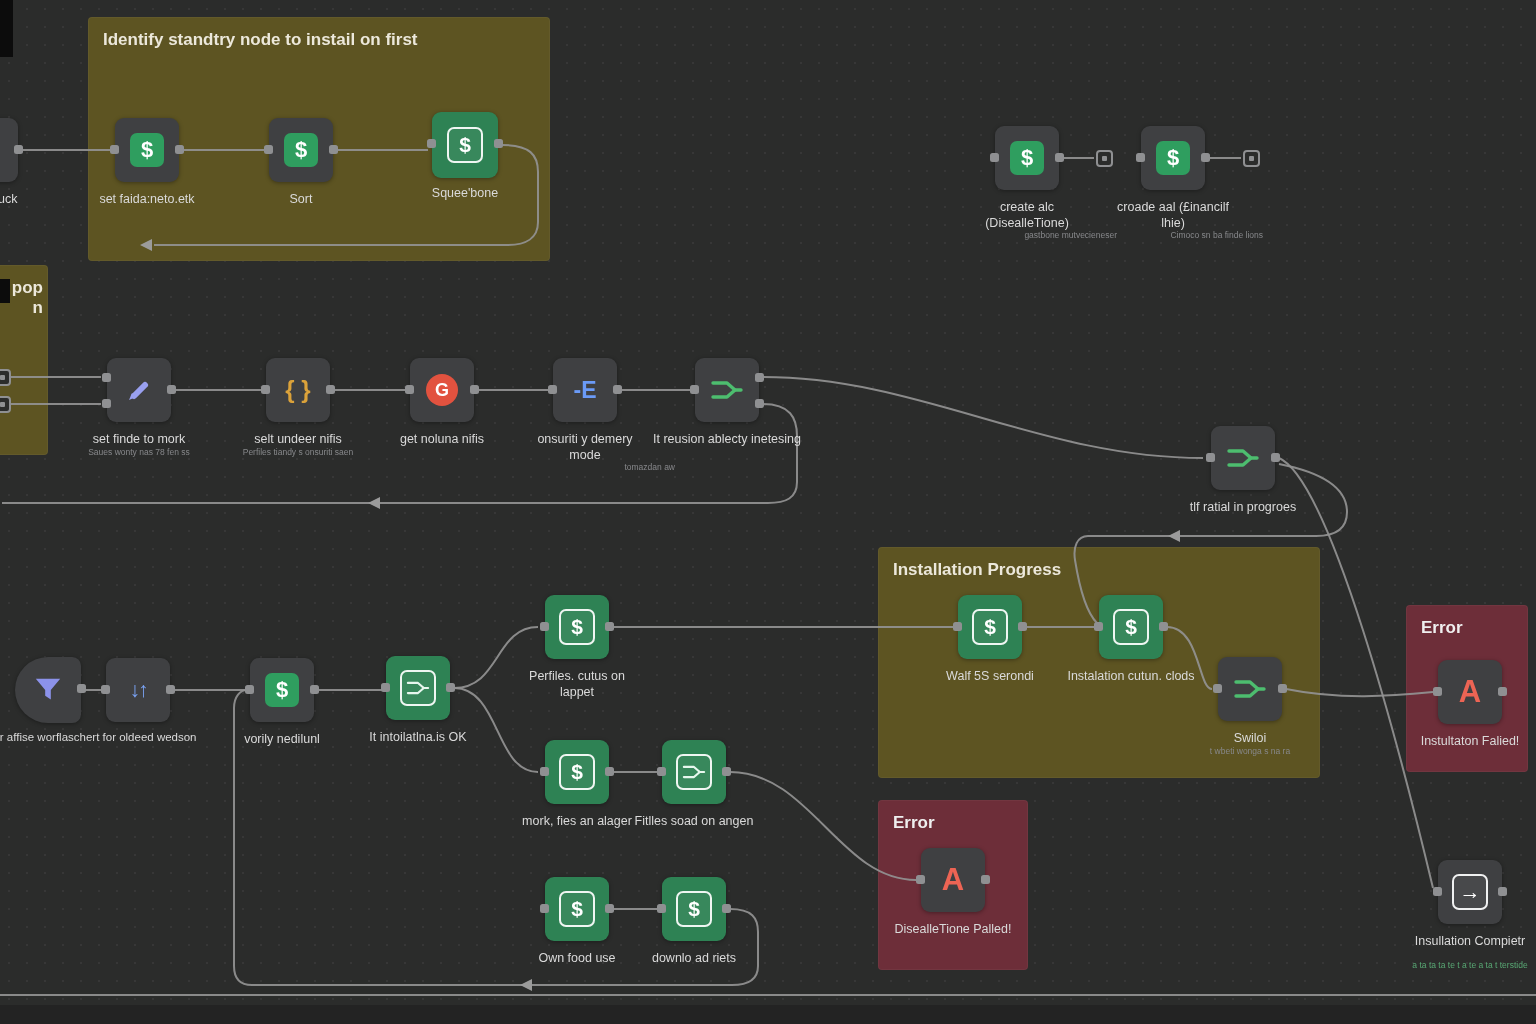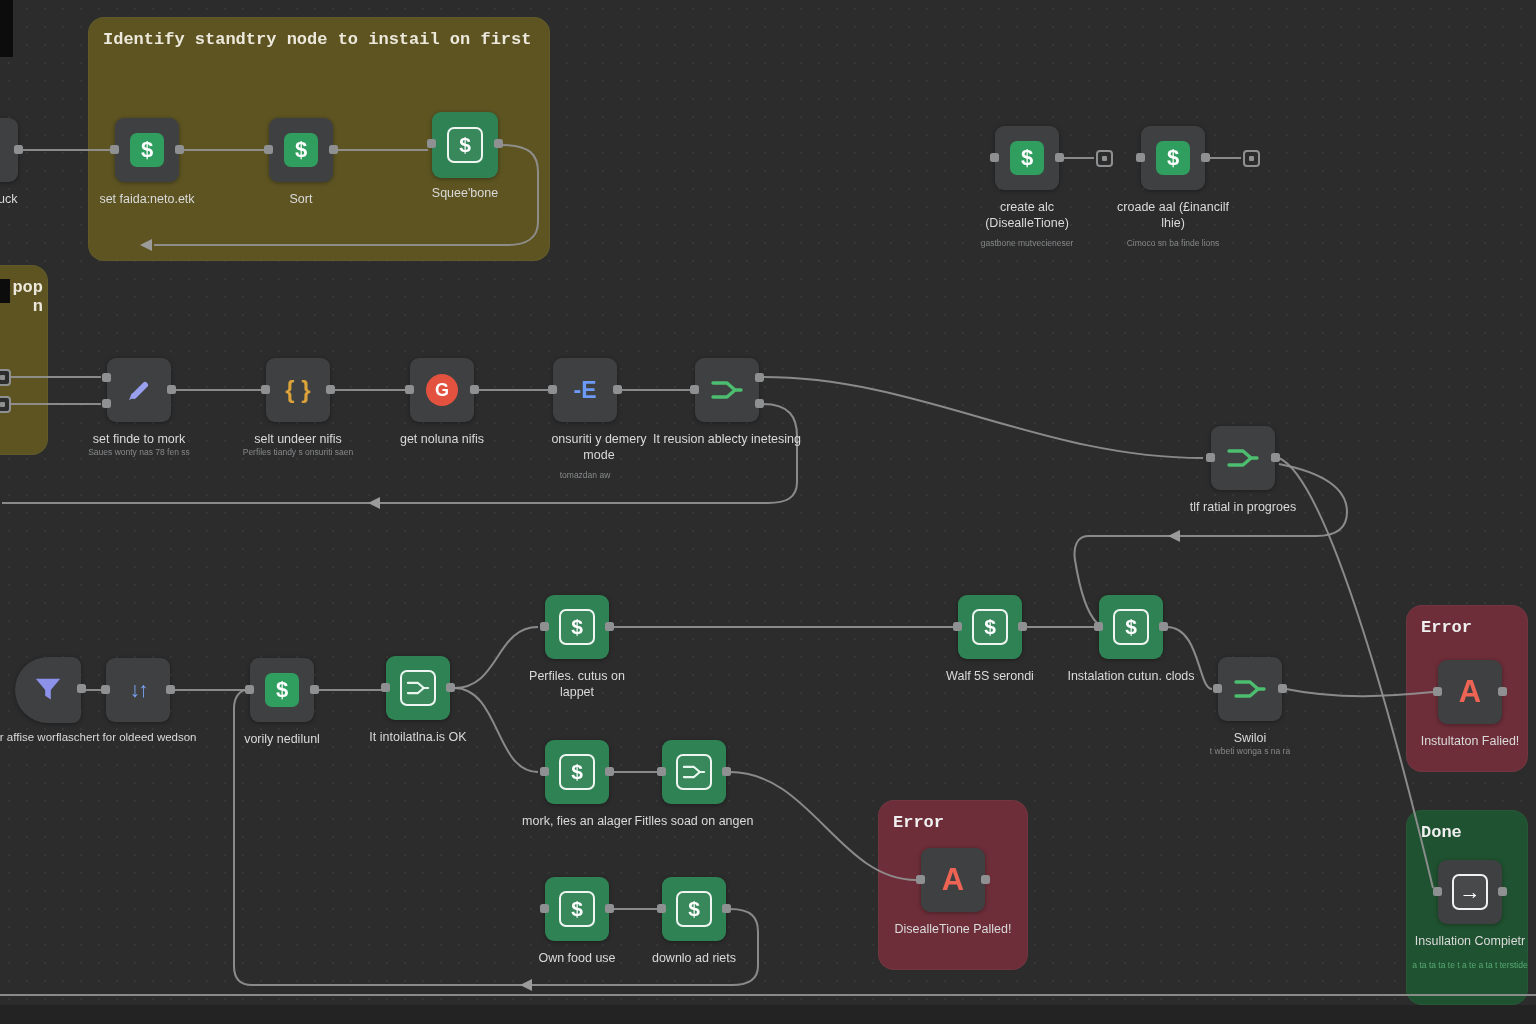--- a/index.html
+++ b/index.html
@@ -4,21 +4,21 @@
 <style>
   * { margin:0; padding:0; box-sizing:border-box; }
   html,body { width:1536px; height:1024px; overflow:hidden; background:#2b2c2b;
               font-family:"Liberation Sans", sans-serif; }
   #canvas { position:relative; width:1536px; height:1024px;
             background-color:#2b2c2b;
             background-image:radial-gradient(circle,#373737 1px,transparent 1.4px);
             background-size:18px 18px; }
 
   
-  .sticky { position:absolute; border-radius:16px; z-index:1; border:1px solid rgba(255,255,255,.04);font-family:Liberation Mono, monospace; }
+  .sticky { position:absolute; border-radius:4px; z-index:1; border:1px solid rgba(255,255,255,.04); }
   .sticky.olive { background:#5d5422; }
   .sticky.red   { background:#6d2e39; }
   .sticky.greenbg { background:#1f5230; }
   .stitle { padding:12px 14px; font-size:17px; font-weight:700; color:#ece8db; }
   .sticky.red .stitle, .sticky.greenbg .stitle { color:#efefef; }
 
   
   #wires { position:absolute; left:0; top:0; z-index:2; pointer-events:none; }
   #wires path { stroke:#929292; stroke-width:2; fill:none; opacity:.92; }
   #wires polygon { fill:#9b9b9b; }
@@ -47,27 +47,27 @@
   .glyphicon { font-weight:700; }
   .g-braces { color:#dba23a; font-size:24px; }
   .g-dashE  { color:#6b9bf7; font-size:23px; }
   .g-arrows { color:#7aa3f5; font-size:21px; letter-spacing:-2px; }
   .g-warn   { color:#ed6454; font-size:31px; font-weight:800; }
   .gcircle  { width:32px; height:32px; border-radius:50%; background:#e2523f; color:#fff;
               display:flex; align-items:center; justify-content:center; font-weight:800; font-size:18px; }
 
   .nlabel { position:absolute; top:73px; left:50%; transform:translateX(-50%);
             width:150px; text-align:center; font-size:12.5px; color:#dadada; line-height:1.3; }
-  .nlabel.w100 { width:100px;margin-left:14px; } .nlabel.w120 { width:120px; } .nlabel.w130 { width:130px; }
+  .nlabel.w100 { width:100px; } .nlabel.w120 { width:120px; } .nlabel.w130 { width:130px; }
   .nlabel.w160 { width:160px; } .nlabel.w180 { width:180px; white-space:nowrap; }
   .nlabel.combined { width:210px; white-space:nowrap; font-size:11.5px; left:80px; }
   .nlabel.lab-uck { left:44px; transform:none; text-align:left; width:80px; }
   .nsub { position:absolute; top:89px; left:50%; transform:translateX(-50%);
           width:180px; text-align:center; font-size:8.5px; color:#87888b; line-height:1.3; }
-  .nsub.lo { top:112px; }
+  .nsub.lo { top:104px;text-align:right; }
   .nsub.greensub { color:#58a874; top:100px; }
 
   .sq-conn { position:absolute; width:17px; height:17px; border:2px solid #8f9092;
              border-radius:4px; background:#2b2c2b; z-index:3; }
   .sq-conn i { position:absolute; left:4px; top:4px; width:5px; height:5px;
                background:#8f9092; border-radius:1px; }
 
   .blackrect { position:absolute; background:#0c0c0c; z-index:3; }
   #bottomstrip { position:absolute; left:0; bottom:0; width:1536px; height:19px;
                  background:#232323; z-index:0; }
@@ -90,32 +90,32 @@
 
   <div class="sticky olive" style="left:-110px;top:265px;width:158px;height:190px">
     <div class="stitle" style="padding:12px 4px 0 4px;text-align:right">
       <span>pop</span><br>
       <span>n</span>
     </div>
 
   </div>
 
 
+  <div class="sticky olive" style="left:878px;top:547px;width:442px;height:231px">
+    <div class="stitle">Installation Progress</div>
+  </div>
 
   <div class="sticky red" style="left:1406px;top:605px;width:122px;height:167px">
     <div class="stitle">Error</div>
   </div>
 
   <div class="sticky red" style="left:878px;top:800px;width:150px;height:170px">
     <div class="stitle">Error</div>
   </div>
 
-  <div class="sticky greenbg" style="left:1406px;top:810px;width:122px;height:195px">
-    <div class="stitle">Done</div>
-  </div>
 
   <svg id="wires" width="1536" height="1024">
     <path d="M20 150 H110"></path>
     <path d="M184 150 H265"></path>
     <path d="M336 150 H428"></path>
     <path d="M502 145 C530 145 538 155 538 172 V222 C538 238 526 245 508 245 H154"></path>
     <polygon points="140,245 152,239 152,251"></polygon>
     <path d="M11 377 H101"></path>
     <path d="M11 404 H101"></path>
     <path d="M175 390 H263"></path>

